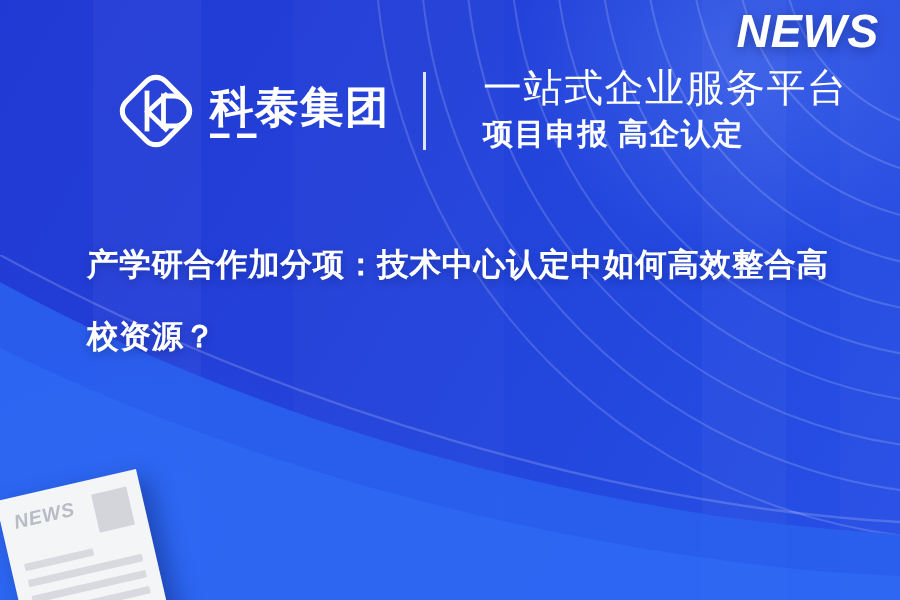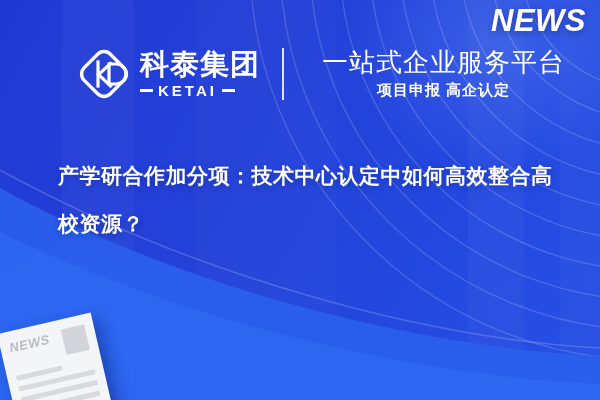--- a/index.html
+++ b/index.html
@@ -77,23 +77,23 @@
     background:rgba(255,255,255,0.85);
   }
 
   .tagline { margin-left:38px; }
   .tagline .t1 {
     font-family:"DejaVu Sans","Liberation Sans",sans-serif;
     font-size:26px; color:#ffffff; letter-spacing:1px;
     line-height:1.12; white-space:nowrap;
   }
   .tagline .t2 {
-    font-family:Liberation Sans, sans-serif;
-    font-size:15px; font-weight:bold; color:#ffffff;
-    letter-spacing:1px; line-height:1.3; margin-top:3px; white-space:nowrap;text-align:center;
+    font-family:Liberation Serif, serif;
+    font-size:20px; font-weight:bold; color:#ffffff;
+    letter-spacing:1px; line-height:1.3; margin-top:3px; white-space:nowrap;
   }
 
   .news-badge {
     position:absolute; right:14px; top:3px;
     font-size:31px; font-weight:bold; color:#ffffff;
     letter-spacing:0.5px;
     font-style:italic;
     text-shadow:0 2px 7px rgba(10,25,90,0.45);
   }
 
@@ -179,21 +179,20 @@
             <path d="M20 16 L20 40"></path>
             <path d="M32.5 17.5 L20.5 28.5 L32.5 40"></path>
           </g>
           <path d="M31 18 L38 18 A10 10 0 0 1 38 38 L31 38 Z" stroke="#ffffff" stroke-width="3.2" fill="none"></path>
         </svg>
       </div>
       <div class="wordmark">
         <div class="cn-name">科泰集团</div>
         <div class="en-name">
           <span class="dash"></span>
-          <span>KETAI</span>
           <span class="dash"></span>
         </div>
       </div>
     </div>
 
     <div class="divider"></div>
 
     <div class="tagline">
       <div class="t1">一站式企业服务平台</div>
       <div class="t2">项目申报 高企认定</div>

